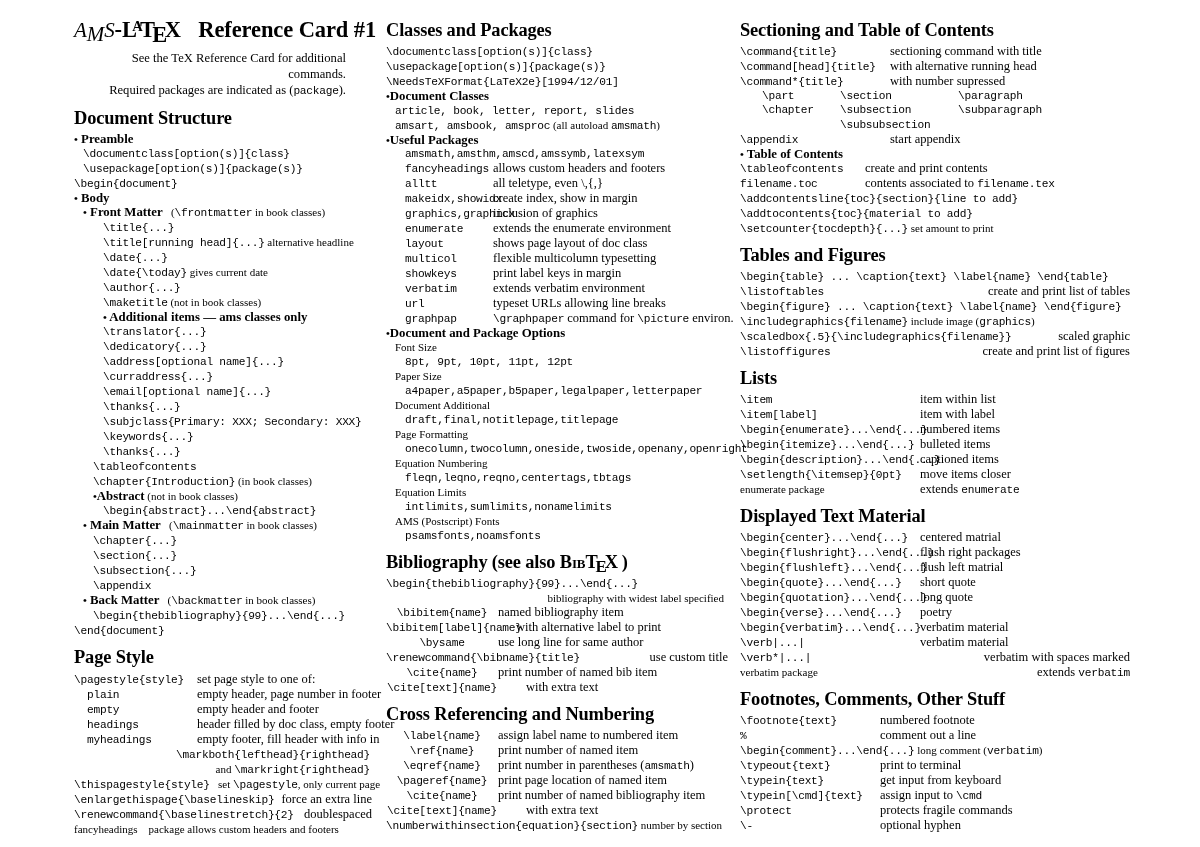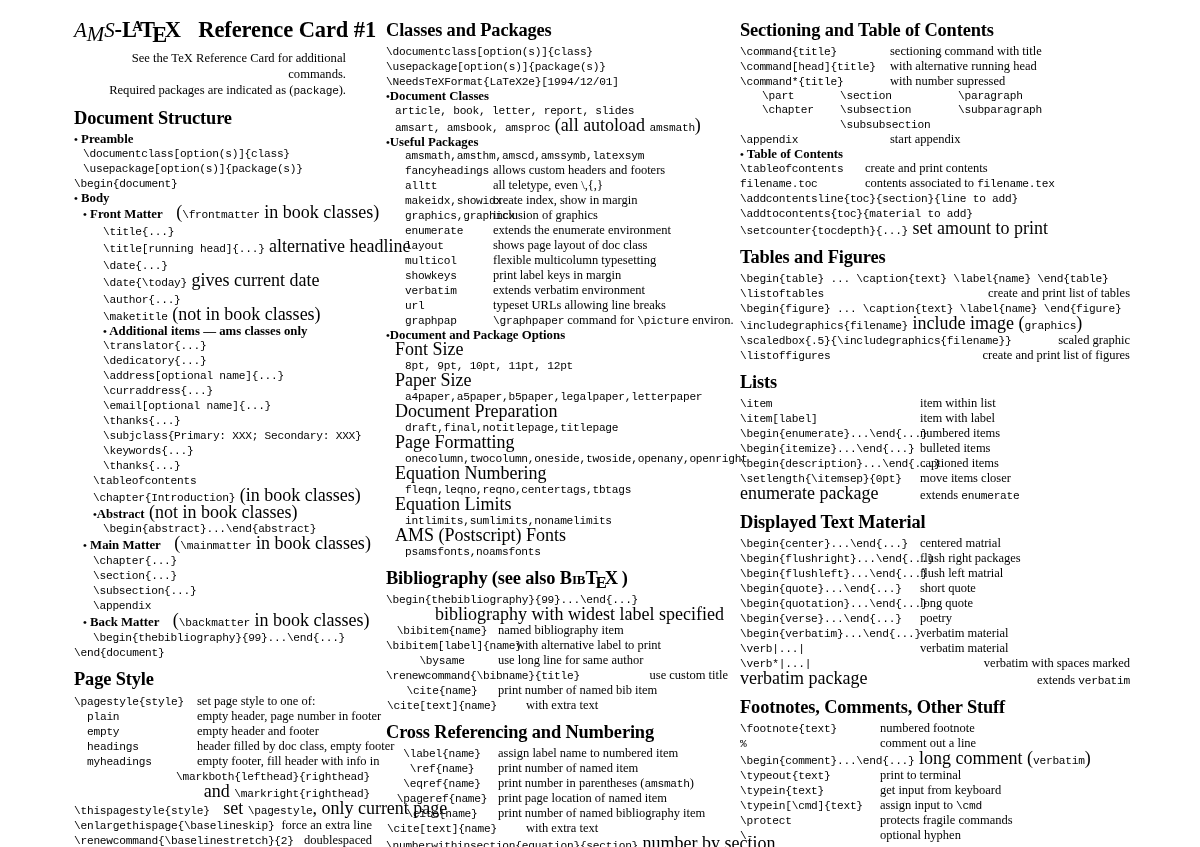--- a/index.html
+++ b/index.html
@@ -83,21 +83,21 @@
     white-space: nowrap;
     margin: 0;
   }
   .tt {
     font-family: "Liberation Mono", "DejaVu Sans Mono", monospace;
     font-size: 11.2px;
     letter-spacing: -0.25px;
   }
   .rm {
     font-family: "Liberation Serif", serif;
-    font-size: 18px;
+    font-size: 11px;
   }
   .bull {
     font-weight: bold;
     font-size: 12.8px;
     line-height: 14.0px;
     white-space: nowrap;
   }
   .bull .dot { font-size: 11px; }
   .i1 { padding-left: 9px; }
   .i2 { padding-left: 19px; }
@@ -288,21 +288,21 @@
     <div class="row i2">
         <span class="cmd tt dcol-pkg">graphpap</span>
         <span class="desc"><span class="tt">\graphpaper</span><span> command for </span><span class="tt">\picture</span><span> environ.</span></span>
       </div>
 
     <div class="bull"><span class="dot">•</span><span>Document and Package Options</span></div>
     <div class="ln i1"><span class="rm">Font Size</span></div>
     <div class="ln i2"><span class="tt">8pt, 9pt, 10pt, 11pt, 12pt</span></div>
     <div class="ln i1"><span class="rm">Paper Size</span></div>
     <div class="ln i2"><span class="tt">a4paper,a5paper,b5paper,legalpaper,letterpaper</span></div>
-    <div class="ln i1"><span class="rm">Document Preparation</span></div>
+    <div class="ln i1"><span class="rm">Document Additional</span></div>
     <div class="ln i2"><span class="tt">draft,final,notitlepage,titlepage</span></div>
     <div class="ln i1"><span class="rm">Page Formatting</span></div>
     <div class="ln i2"><span class="tt">onecolumn,twocolumn,oneside,twoside,openany,openright</span></div>
     <div class="ln i1"><span class="rm">Equation Numbering</span></div>
     <div class="ln i2"><span class="tt">fleqn,leqno,reqno,centertags,tbtags</span></div>
     <div class="ln i1"><span class="rm">Equation Limits</span></div>
     <div class="ln i2"><span class="tt">intlimits,sumlimits,nonamelimits</span></div>
     <div class="ln i1"><span class="rm">AMS (Postscript) Fonts</span></div>
     <div class="ln i2"><span class="tt">psamsfonts,noamsfonts</span></div>
 

